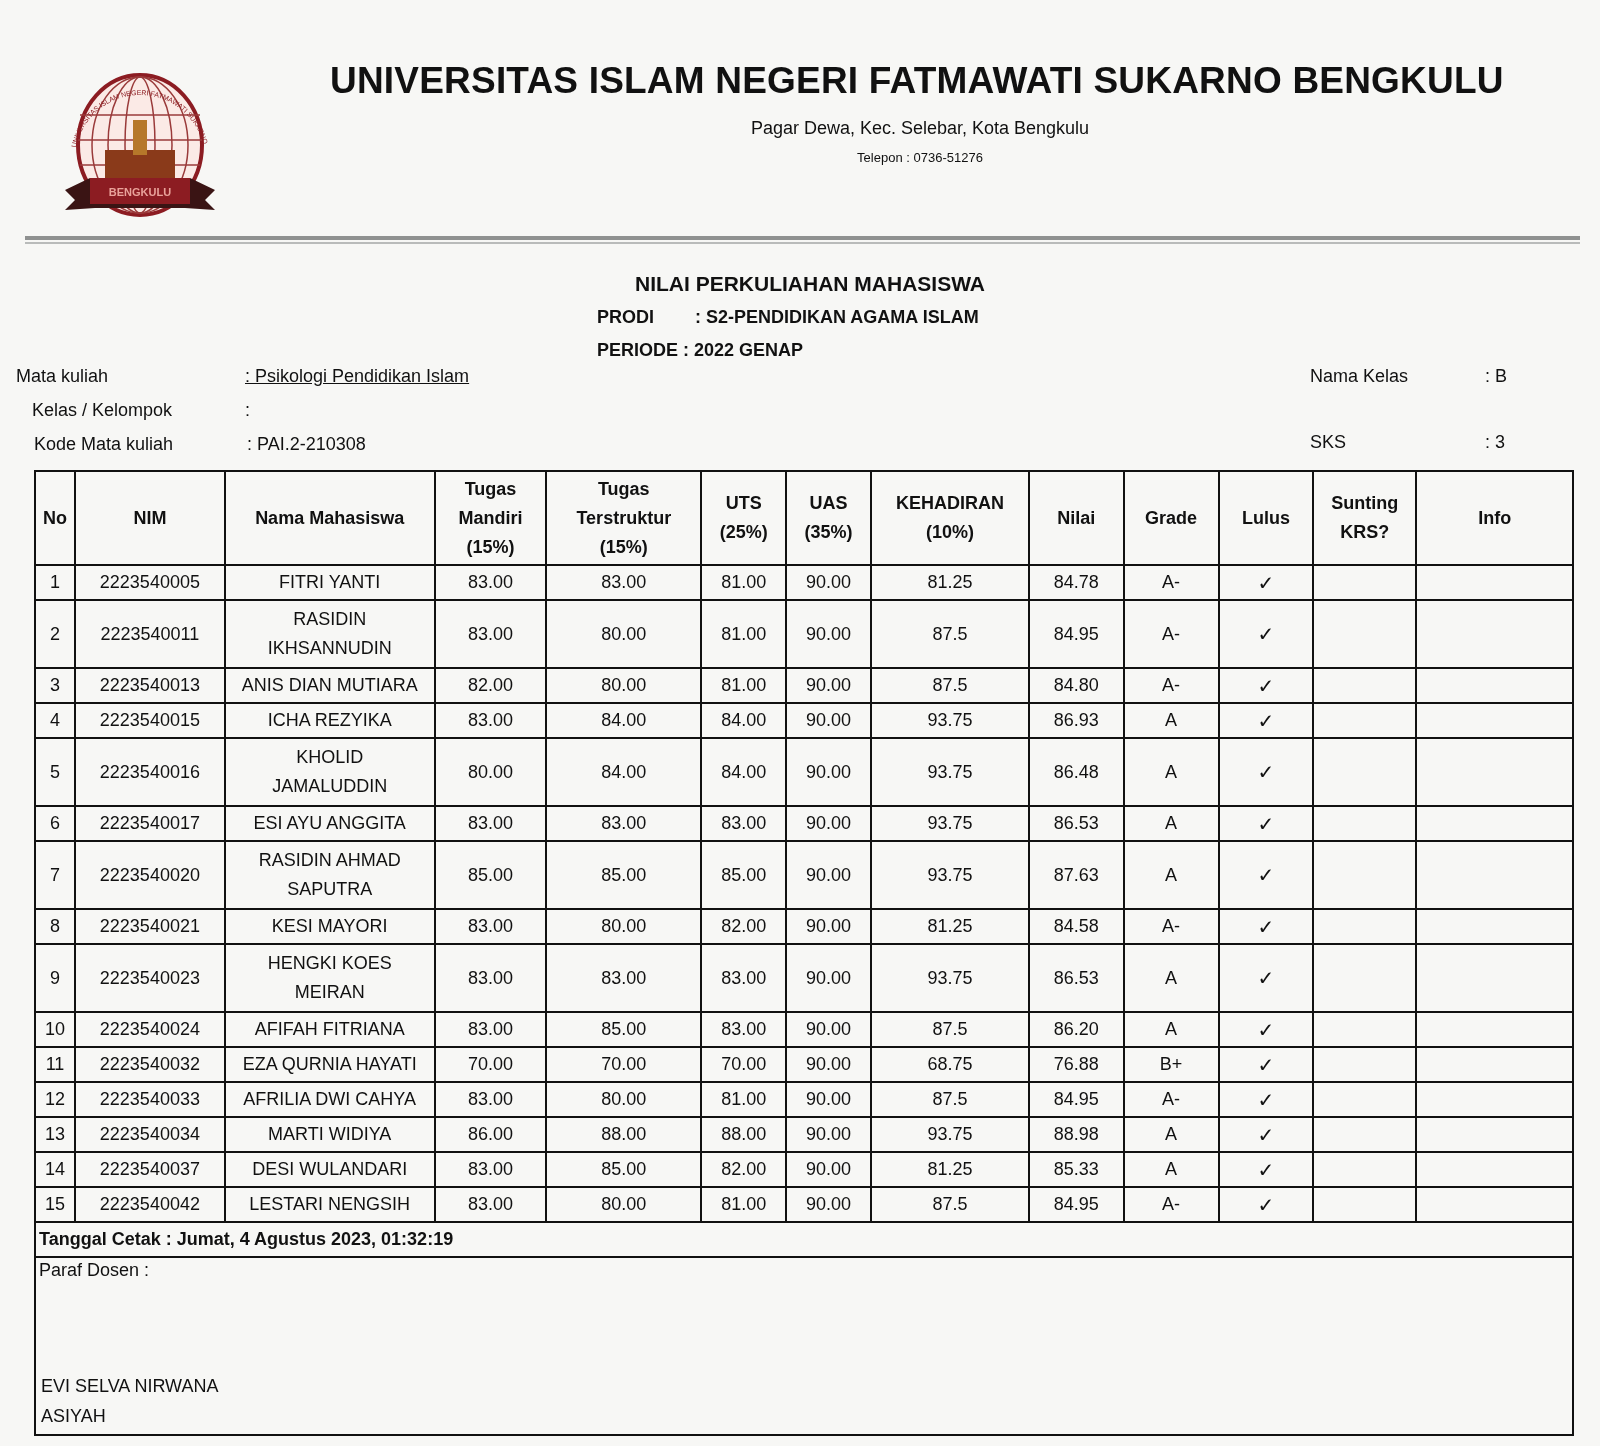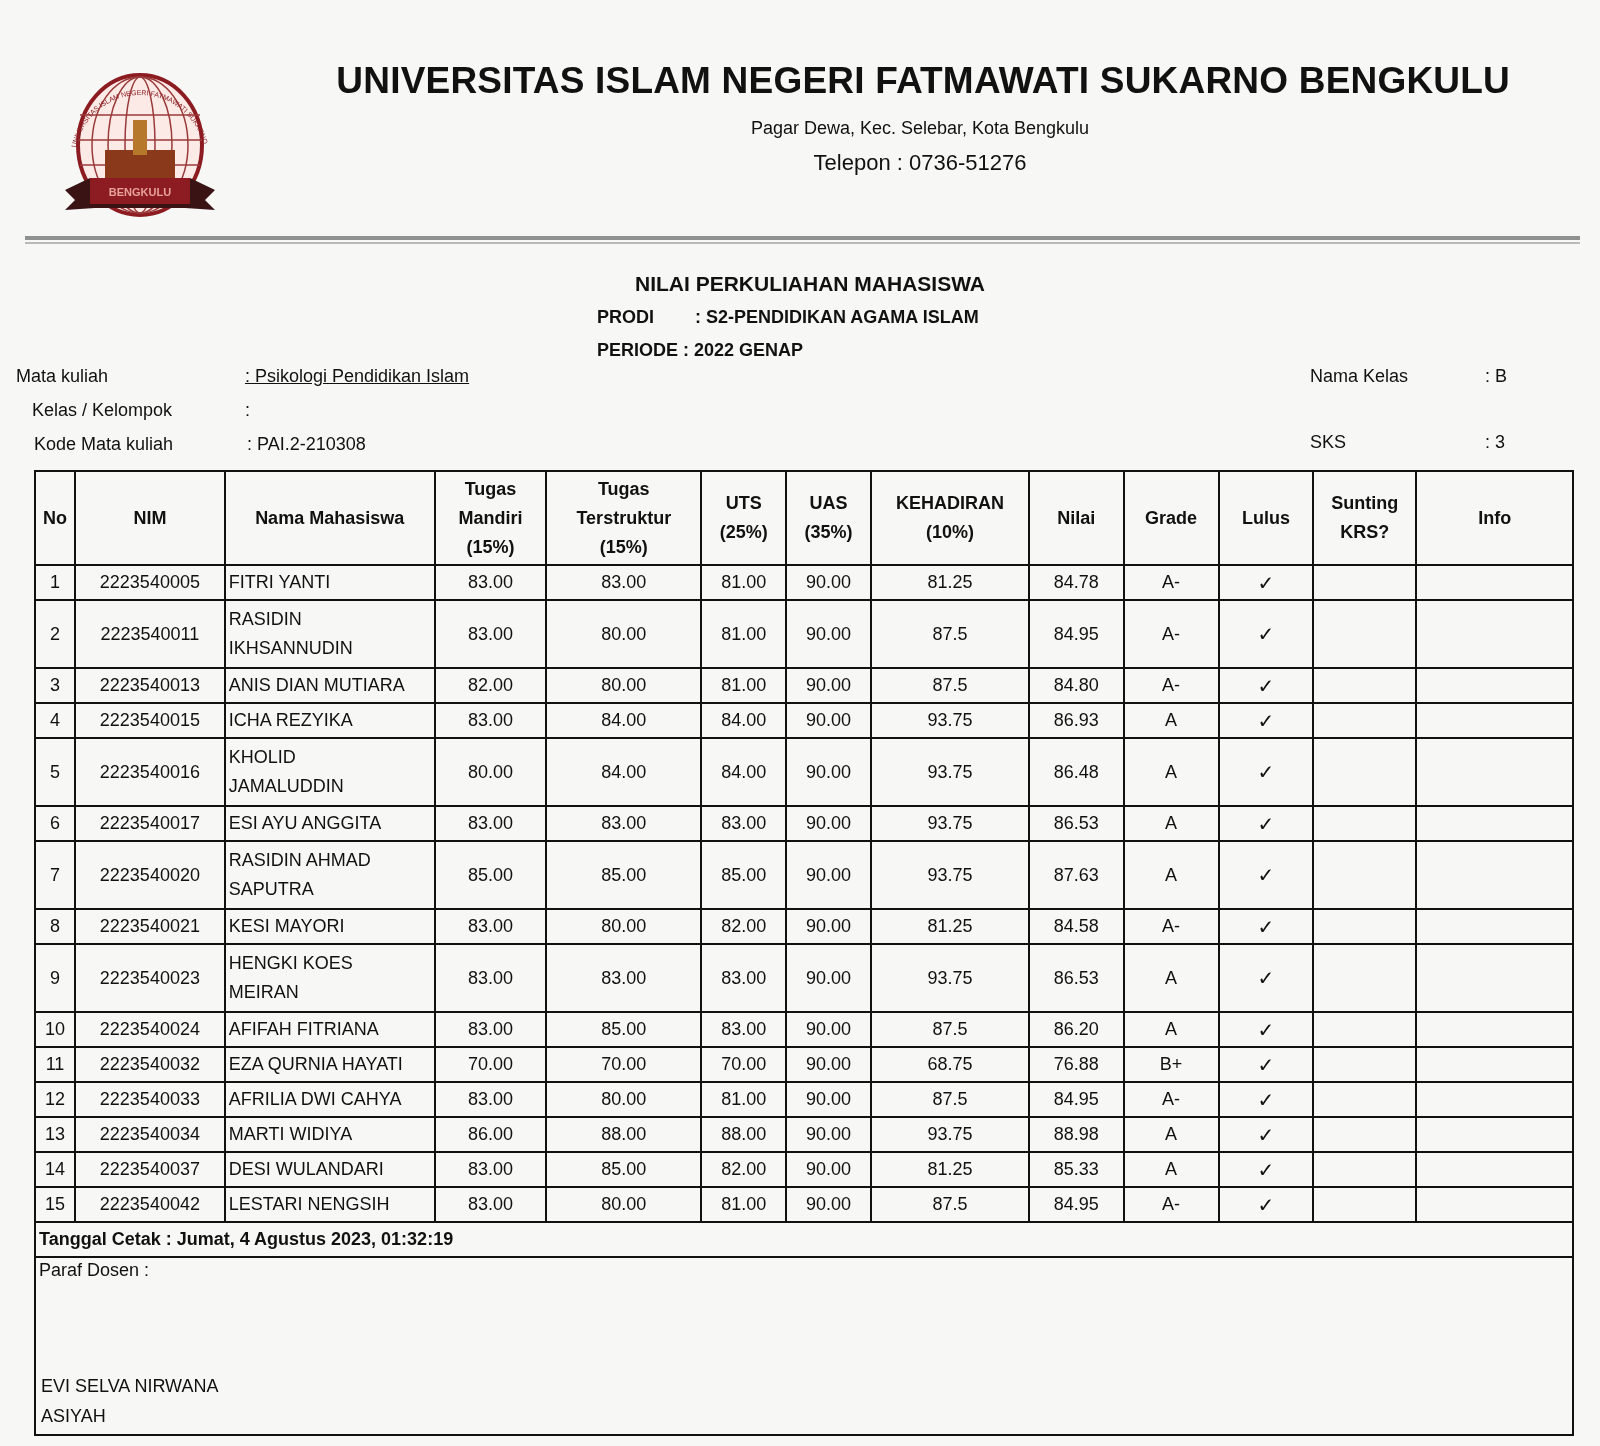--- a/index.html
+++ b/index.html
@@ -2,40 +2,40 @@
 <html><head>
 <meta charset="utf-8">
 <style>
   html, body { margin:0; padding:0; }
   body {
     width:1600px; height:1446px; background:#f7f7f5; position:relative; overflow:hidden;
     font-family:"Liberation Sans", sans-serif; color:#111;
   }
   .logo { position:absolute; left:45px; top:50px; width:190px; height:175px; }
   .univ-title {
-    position:absolute; left:330px; top:60px; width:1180px; text-align:right;
+    position:absolute; left:330px; top:60px; width:1180px; text-align:left;
     font-size:37px; font-weight:bold; letter-spacing:0.2px;
   }
   .address { position:absolute; left:330px; top:118px; width:1180px; text-align:center; font-size:18px; }
-  .phone { position:absolute; left:330px; top:150px; width:1180px; text-align:center; font-size:22px; }
+  .phone { position:absolute; left:330px; top:150px; width:1180px; text-align:center; font-size:13px; }
   .hr1 { position:absolute; left:25px; top:236px; width:1555px; height:4px; background:#8f9190; }
   .hr2 { position:absolute; left:25px; top:242px; width:1555px; height:2px; background:#b9bbba; }
   .doc-title { position:absolute; left:600px; top:272px; width:420px; text-align:center; font-size:21px; font-weight:bold; }
   .prodi-row { position:absolute; left:597px; top:307px; font-size:18px; font-weight:bold; }
   .prodi-row .lbl { display:inline-block; width:98px; }
   .periode-row { position:absolute; left:597px; top:340px; font-size:18px; font-weight:bold; }
   .meta { position:absolute; font-size:18px; }
   table.grades {
     position:absolute; left:34px; top:470px; width:1540px;
     border-collapse:collapse; font-size:18px;
   }
   table.grades th, table.grades td { border:2px solid #111; padding:2px 3px; }
   table.grades th { font-weight:bold; text-align:center; line-height:29px; height:88px; }
   table.grades td { text-align:center; height:29px; }
-  table.grades td.name { text-align:left; line-height:29px; }
+  table.grades td.name { text-align:center; line-height:29px; }
   table.grades tr.tall td { height:62px; }
   .check { font-size:20px; }
   .footer-date td { text-align:left !important; font-weight:bold; }
   .sign td { text-align:left !important; vertical-align:top; height:172px !important; position:relative; }
   .sign .lecturer { position:absolute; left:5px; }
 </style>
 </head>
 <body>
 
 <svg class="logo" viewBox="0 0 190 175">

